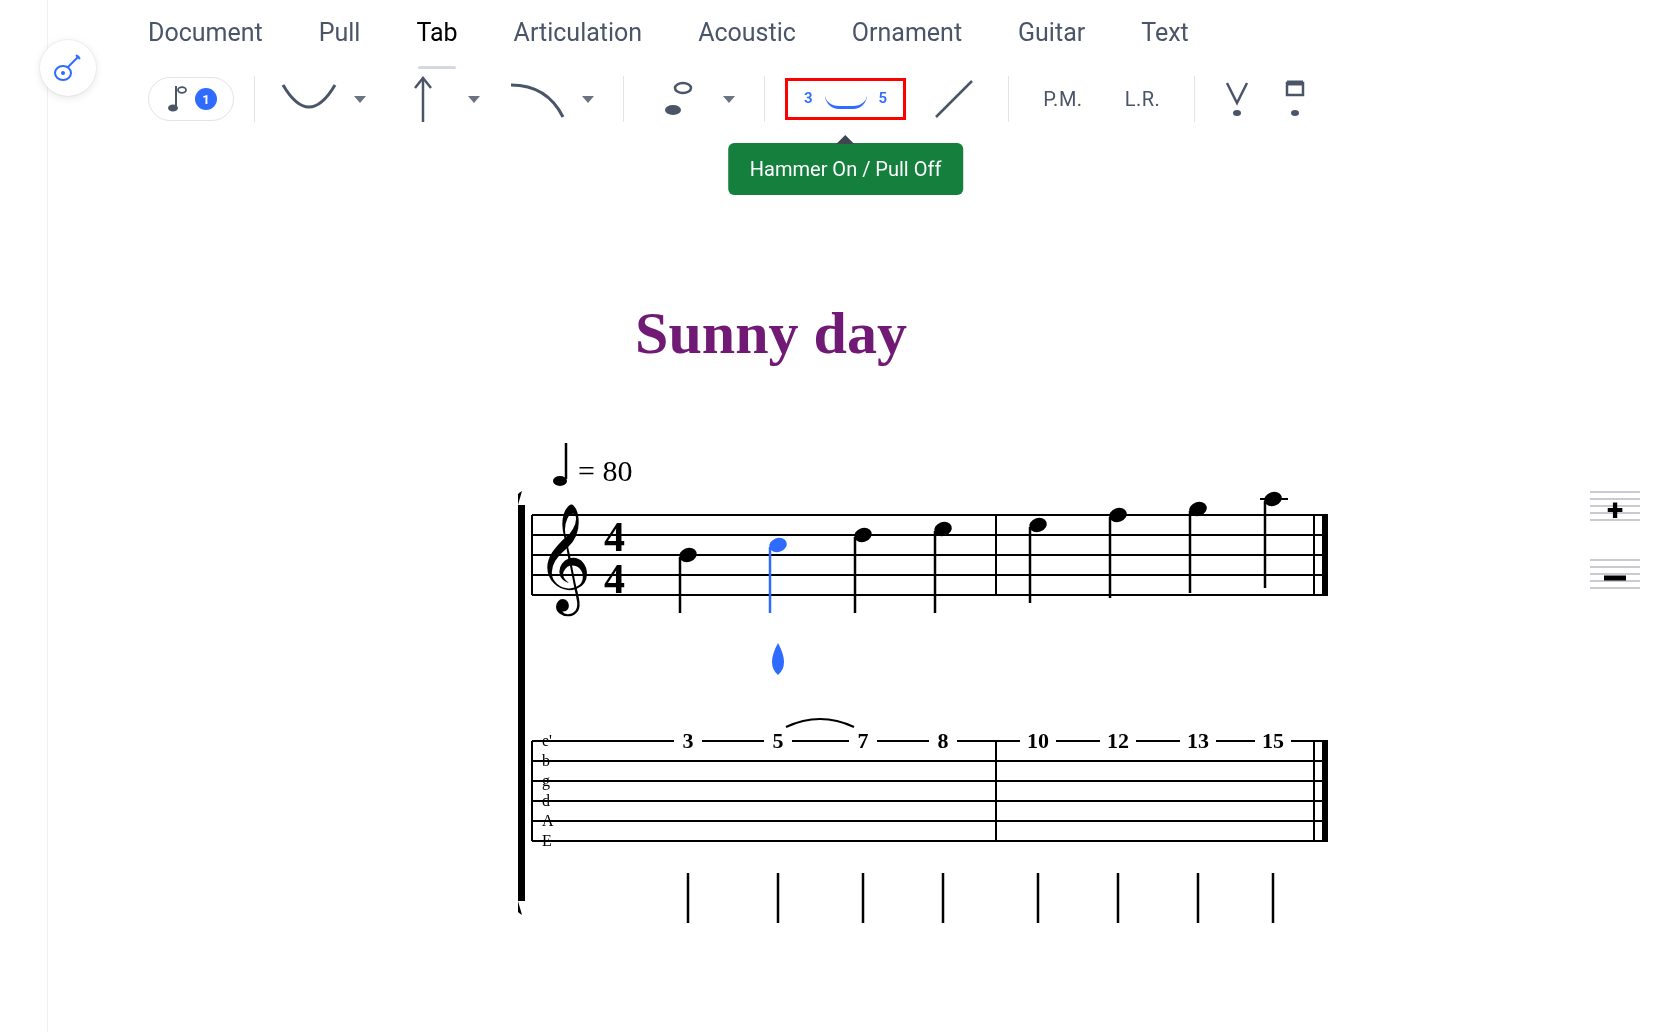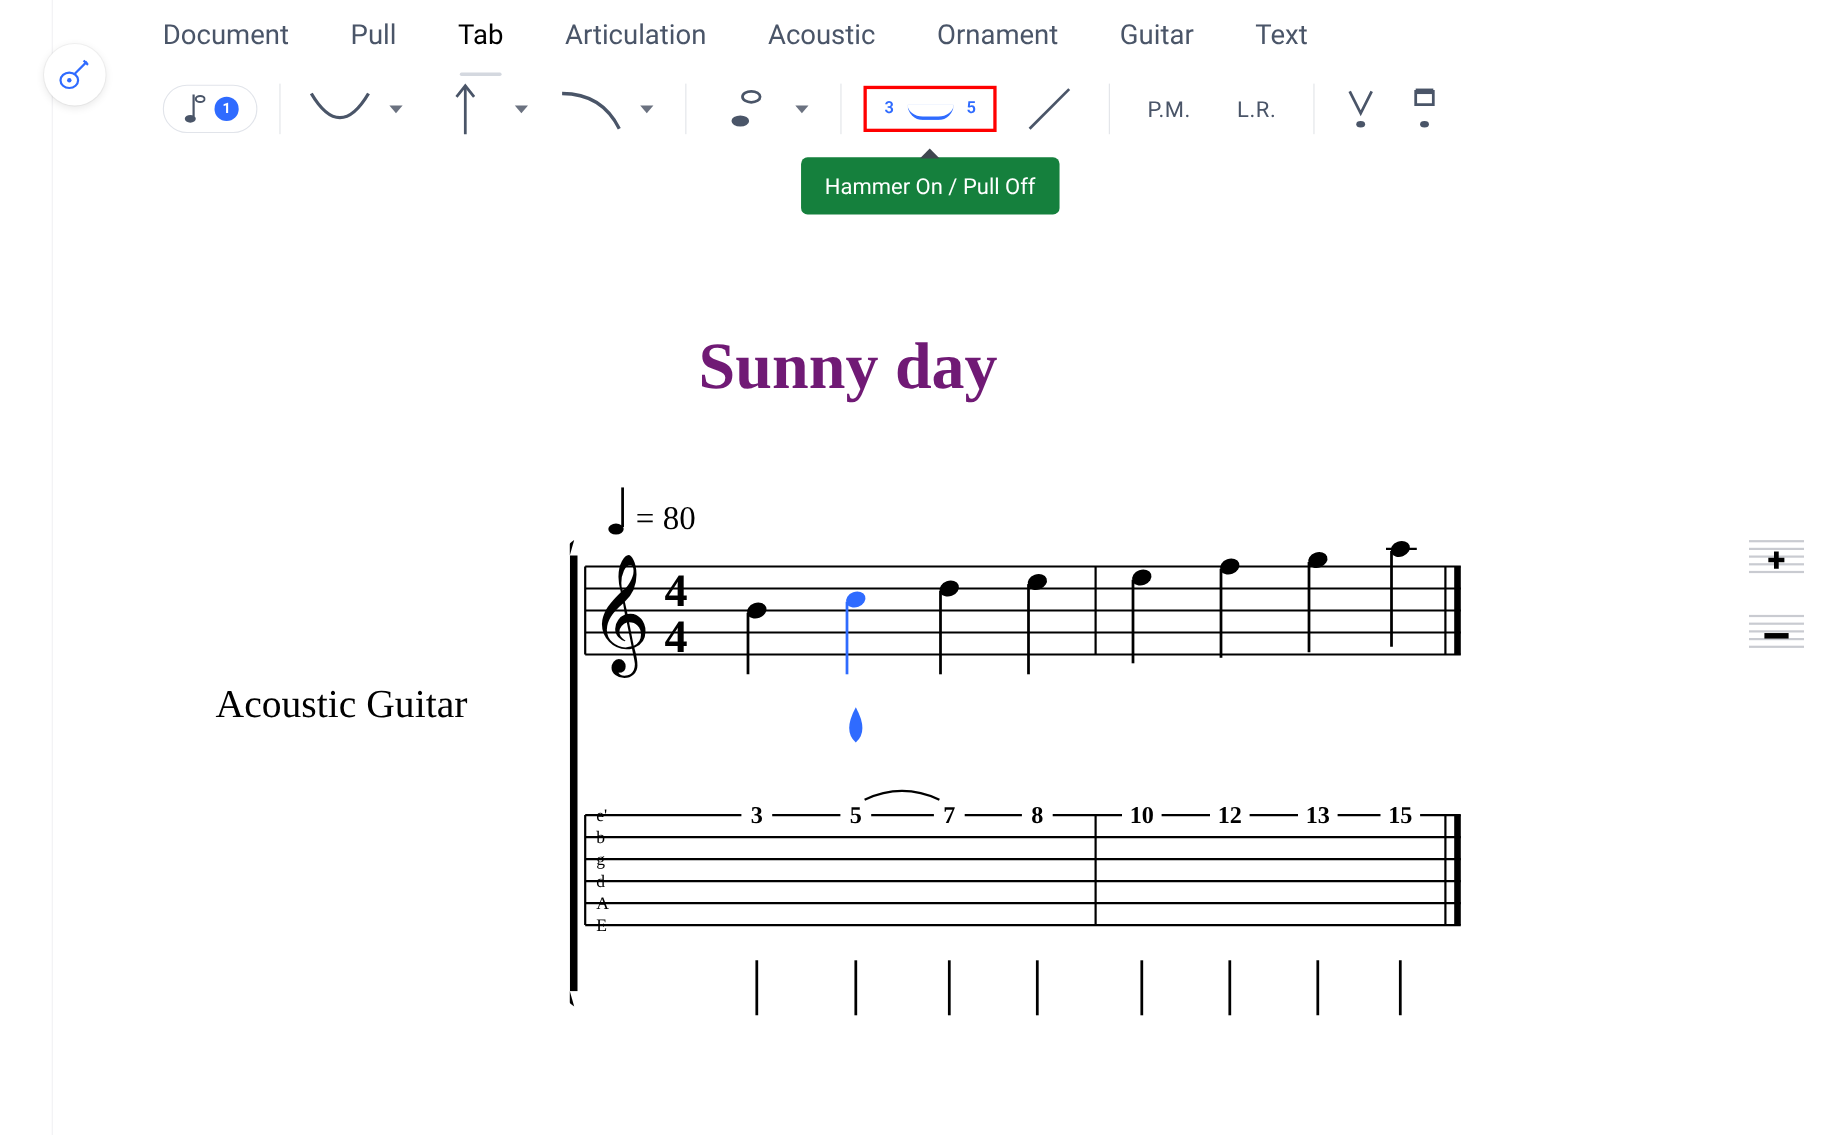--- a/index.html
+++ b/index.html
@@ -369,21 +369,20 @@
         <svg width="28" height="40" viewBox="0 0 28 40">
           <path d="M6 4 H22 V16 H6 Z" fill="none" stroke="#4a5568" stroke-width="2.5"></path>
           <line x1="6" y1="4" x2="22" y2="4" stroke="#4a5568" stroke-width="5"></line>
           <ellipse cx="14" cy="34" rx="4" ry="3" fill="#4a5568"></ellipse>
         </svg>
       </div>
     </div>
 
     <div class="score">
       <div class="title">Sunny day</div>
-      <div class="instrument-label">Acoustic Guitar</div>
 
       <div class="sidebar-mini">
         <div class="mini-tool">
           <div class="lines5">
               <div class="ln"></div>
               <div class="ln"></div>
               <div class="ln"></div>
               <div class="ln"></div>
               <div class="ln"></div>
             </div>

